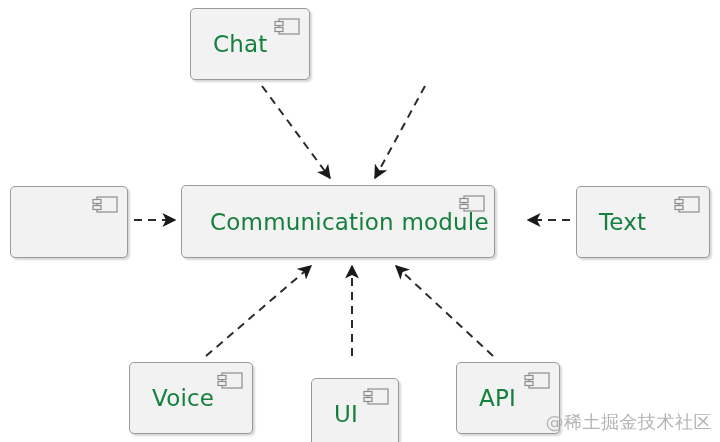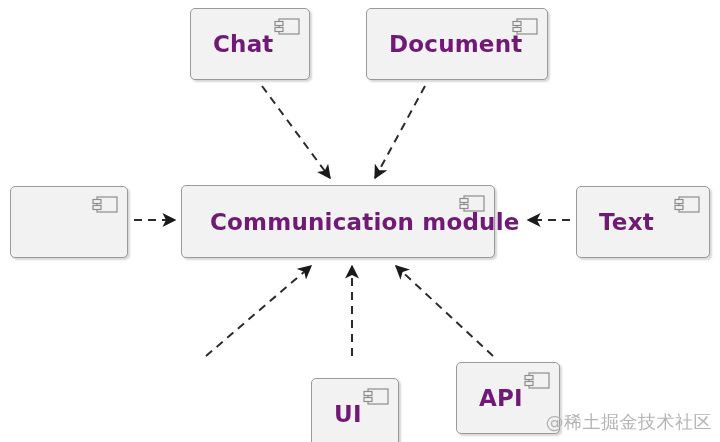--- a/index.html
+++ b/index.html
@@ -28,22 +28,22 @@
     box-sizing: border-box;
     background: #f2f2f2;
     border: 1px solid #9a9a9a;
     border-radius: 5px;
     box-shadow: 2px 2px 2px rgba(0,0,0,0.16);
     display: flex;
     align-items: center;
   }
   .component-label {
     font-size: 23px;
-    color: #701a75;
-    font-weight: 700;
+    color: #15803d;
+    font-weight: 400;
     letter-spacing: 0.2px;
     padding-left: 22px;
     white-space: nowrap;
   }
   .component.center .component-label {
     padding-left: 28px;
     font-size: 23px;
   }
   .comp-icon {
     position: absolute;
@@ -87,28 +87,20 @@
 
   <div class="component" style="left:190px; top:8px; width:120px; height:72px;">
     <span class="component-label">Chat</span>
     <svg class="comp-icon" viewBox="0 0 26 17">
       <rect x="5" y="1" width="20" height="15" fill="#f2f2f2" stroke="#8d8d8d" stroke-width="1.2"></rect>
       <rect x="1" y="3.5" width="8" height="4" fill="#f2f2f2" stroke="#8d8d8d" stroke-width="1.2"></rect>
       <rect x="1" y="9.5" width="8" height="4" fill="#f2f2f2" stroke="#8d8d8d" stroke-width="1.2"></rect>
     </svg>
   </div>
 
-  <div class="component" style="left:366px; top:8px; width:182px; height:72px;">
-    <span class="component-label">Document</span>
-    <svg class="comp-icon" viewBox="0 0 26 17">
-      <rect x="5" y="1" width="20" height="15" fill="#f2f2f2" stroke="#8d8d8d" stroke-width="1.2"></rect>
-      <rect x="1" y="3.5" width="8" height="4" fill="#f2f2f2" stroke="#8d8d8d" stroke-width="1.2"></rect>
-      <rect x="1" y="9.5" width="8" height="4" fill="#f2f2f2" stroke="#8d8d8d" stroke-width="1.2"></rect>
-    </svg>
-  </div>
 
   <div class="component" style="left:10px; top:186px; width:118px; height:72px;">
     <svg class="comp-icon" viewBox="0 0 26 17">
       <rect x="5" y="1" width="20" height="15" fill="#f2f2f2" stroke="#8d8d8d" stroke-width="1.2"></rect>
       <rect x="1" y="3.5" width="8" height="4" fill="#f2f2f2" stroke="#8d8d8d" stroke-width="1.2"></rect>
       <rect x="1" y="9.5" width="8" height="4" fill="#f2f2f2" stroke="#8d8d8d" stroke-width="1.2"></rect>
     </svg>
   </div>
 
   <div class="component center" style="left:181px; top:185px; width:314px; height:73px;">
@@ -122,20 +114,28 @@
 
   <div class="component" style="left:576px; top:186px; width:134px; height:72px;">
     <span class="component-label">Text</span>
     <svg class="comp-icon" viewBox="0 0 26 17">
       <rect x="5" y="1" width="20" height="15" fill="#f2f2f2" stroke="#8d8d8d" stroke-width="1.2"></rect>
       <rect x="1" y="3.5" width="8" height="4" fill="#f2f2f2" stroke="#8d8d8d" stroke-width="1.2"></rect>
       <rect x="1" y="9.5" width="8" height="4" fill="#f2f2f2" stroke="#8d8d8d" stroke-width="1.2"></rect>
     </svg>
   </div>
 
+  <div class="component" style="left:129px; top:362px; width:124px; height:72px;">
+    <span class="component-label">Voice</span>
+    <svg class="comp-icon" viewBox="0 0 26 17">
+      <rect x="5" y="1" width="20" height="15" fill="#f2f2f2" stroke="#8d8d8d" stroke-width="1.2"></rect>
+      <rect x="1" y="3.5" width="8" height="4" fill="#f2f2f2" stroke="#8d8d8d" stroke-width="1.2"></rect>
+      <rect x="1" y="9.5" width="8" height="4" fill="#f2f2f2" stroke="#8d8d8d" stroke-width="1.2"></rect>
+    </svg>
+  </div>
 
   <div class="component" style="left:311px; top:378px; width:88px; height:72px;">
     <span class="component-label">UI</span>
     <svg class="comp-icon" viewBox="0 0 26 17">
       <rect x="5" y="1" width="20" height="15" fill="#f2f2f2" stroke="#8d8d8d" stroke-width="1.2"></rect>
       <rect x="1" y="3.5" width="8" height="4" fill="#f2f2f2" stroke="#8d8d8d" stroke-width="1.2"></rect>
       <rect x="1" y="9.5" width="8" height="4" fill="#f2f2f2" stroke="#8d8d8d" stroke-width="1.2"></rect>
     </svg>
   </div>
 

